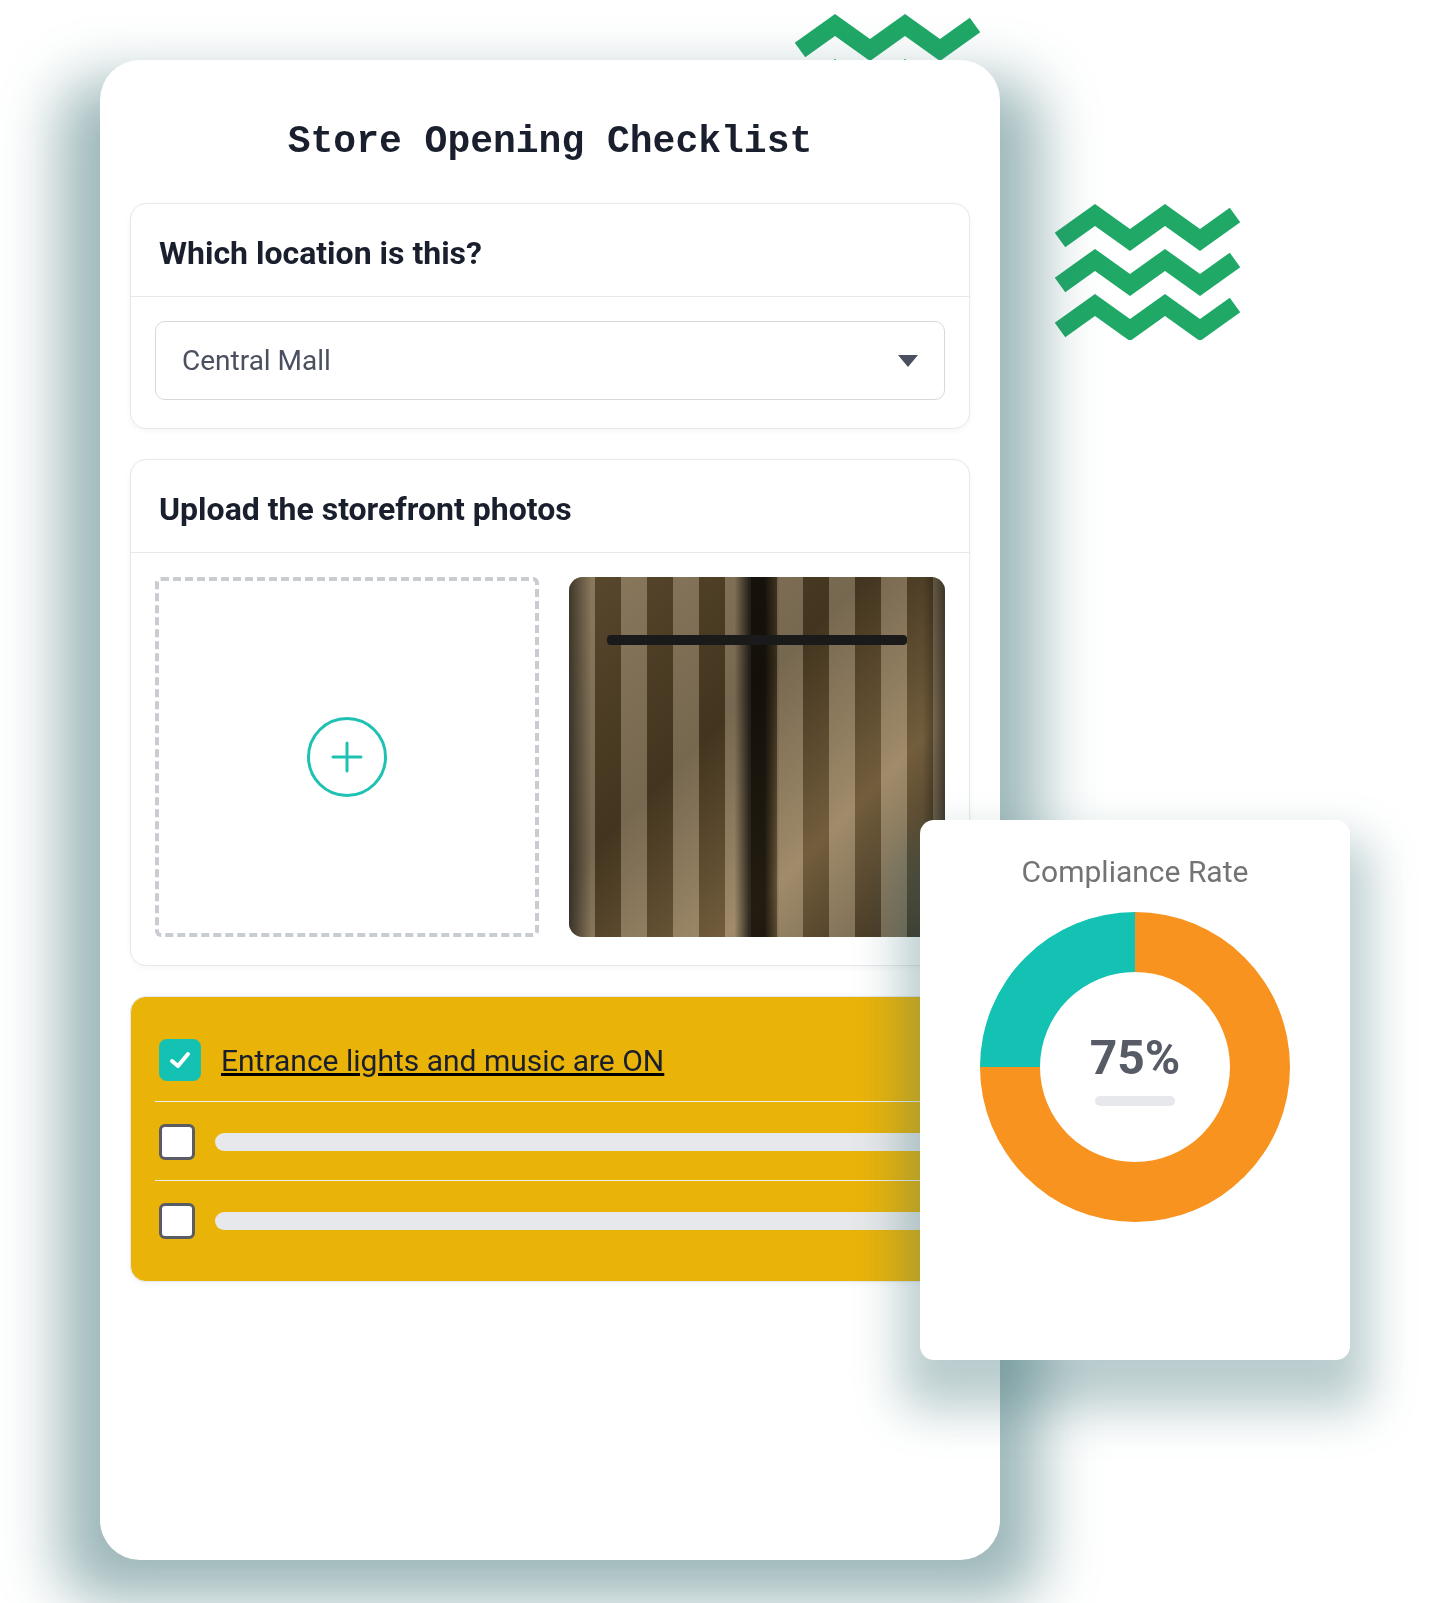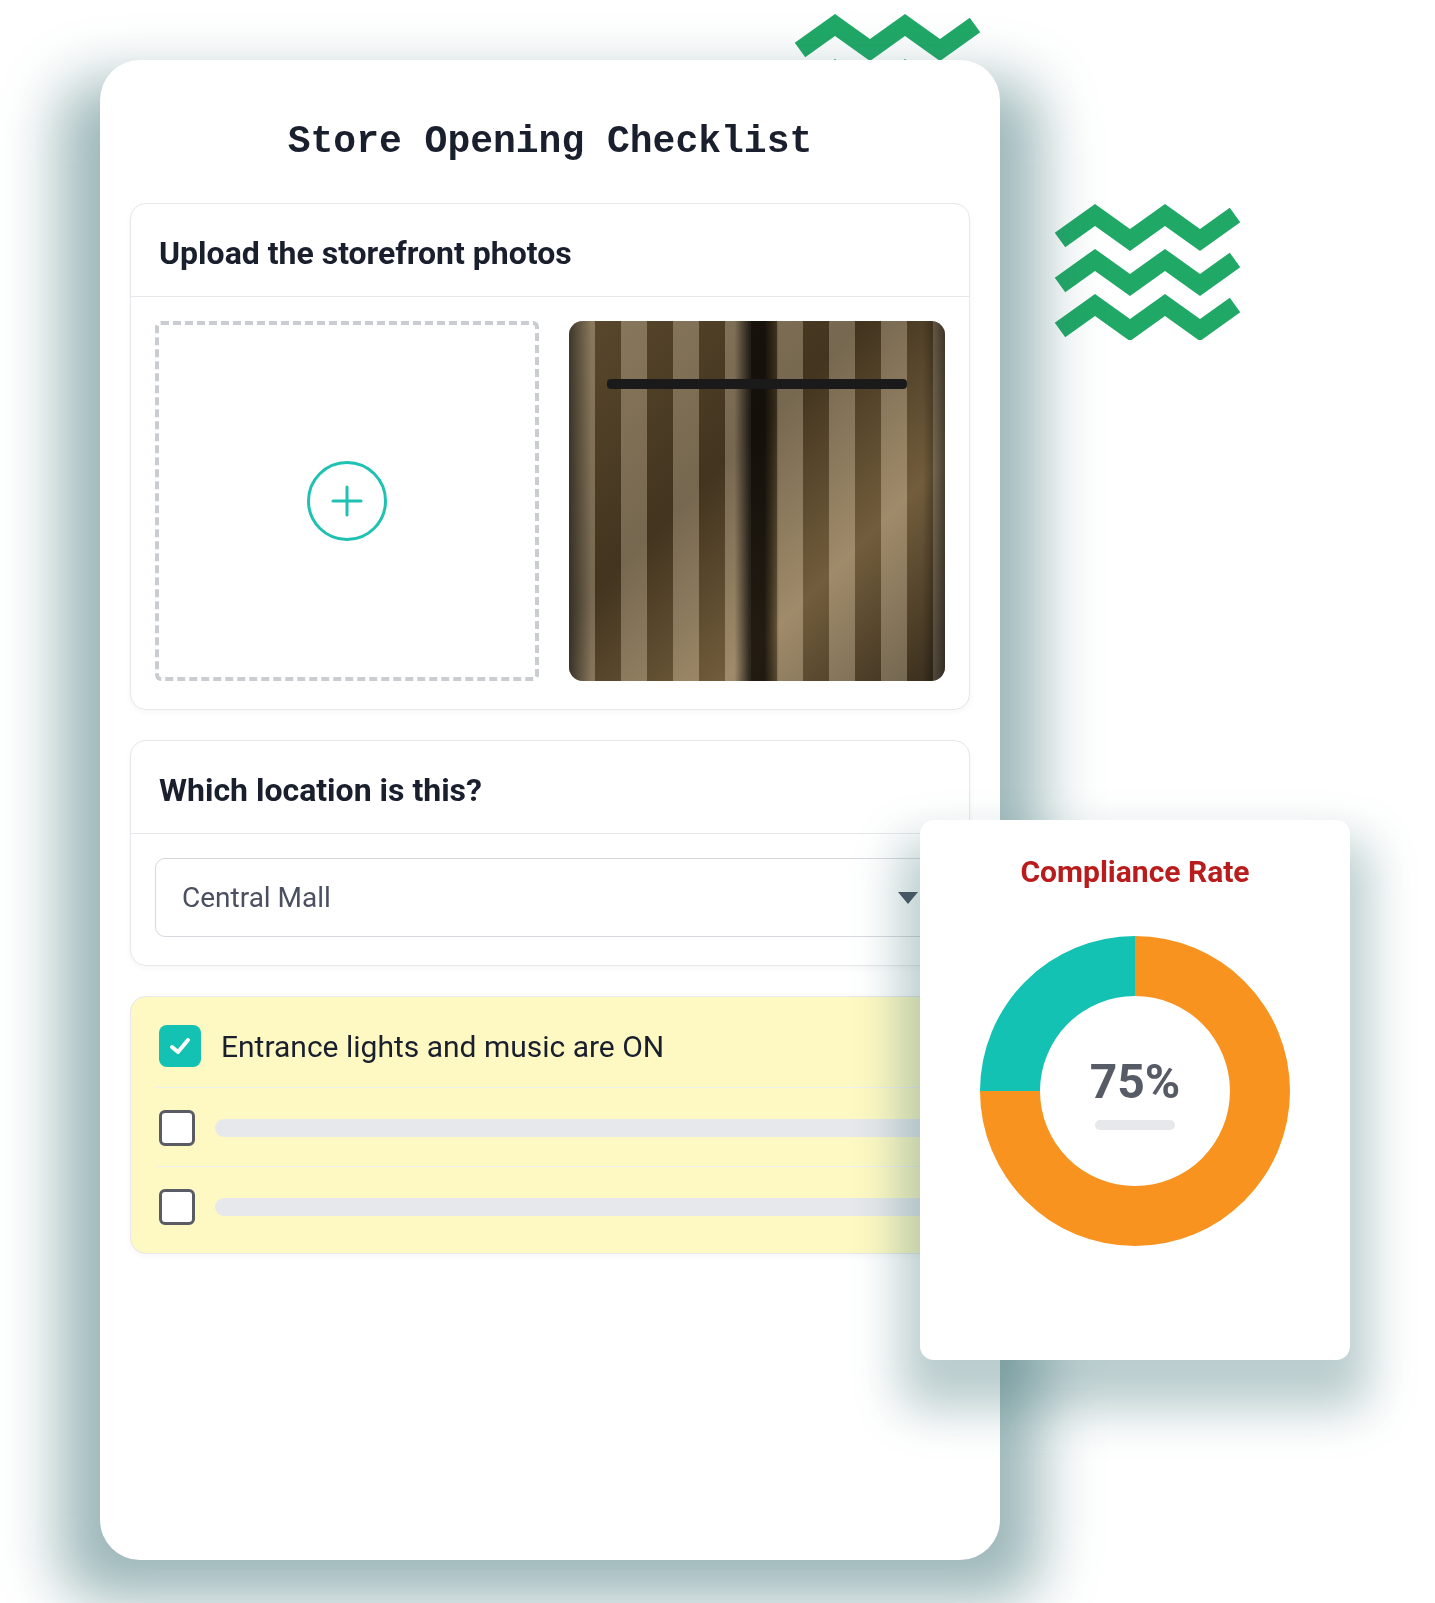--- a/index.html
+++ b/index.html
@@ -127,25 +127,26 @@
       content: "";
       position: absolute;
       left: 10%;
       right: 10%;
       top: 16%;
       height: 10px;
       background: #1a1a1a;
       border-radius: 4px;
     }
     .checklist {
-      background: #fef9c3;
+      background: #eab308;
       border: 1px solid #e6e8eb;
       border-radius: 16px;
-      padding: 14px 24px;
+      padding: 28px 24px;
       box-shadow: 0 2px 6px rgba(0,0,0,0.04);
+      text-decoration: underline;
     }
     .check-row {
       display: flex;
       align-items: center;
       gap: 20px;
       padding: 14px 4px;
     }
     .check-row + .check-row { border-top: 1px solid #eef0f2; margin-top: 6px; padding-top: 22px; }
     .checkbox {
       width: 42px;
@@ -186,23 +187,23 @@
       top: 820px;
       width: 430px;
       height: 540px;
       background: #fff;
       border-radius: 14px;
       padding: 34px 24px;
       text-align: center;
     }
     .compliance-title {
       font-size: 30px;
-      font-weight: 700;
-      color: #b91c1c;
-      margin-bottom: 32px;
+      font-weight: 400;
+      color: #737373;
+      margin-bottom: 8px;
     }
     .donut-wrap {
       position: relative;
       width: 340px;
       height: 340px;
       margin: 0 auto;
     }
     .donut-center-val {
       font-size: 48px;
       font-weight: 700;
@@ -249,49 +250,49 @@
     </g>
   </svg>
 
   <div class="shadow-card"></div>
 
   <div class="main-card">
     <h1 class="card-title">Store Opening Checklist</h1>
 
     <div class="section-card">
       <div class="section-header">
+        <div class="section-title">Which location is this?</div>
+      </div>
+      <div class="section-body">
+        <div class="select-field">
+          <span class="select-value">Central Mall</span>
+          <span class="caret"></span>
+        </div>
+      </div>
+    </div>
+
+    <div class="section-card">
+      <div class="section-header">
         <div class="section-title">Upload the storefront photos</div>
       </div>
       <div class="section-body">
         <div class="upload-row">
           <div class="upload-dropzone">
             <div class="plus-circle">
               <svg width="44" height="44" viewBox="0 0 44 44">
                 <line x1="22" y1="8" x2="22" y2="36" stroke="#1fc2b2" stroke-width="3" stroke-linecap="round"></line>
                 <line x1="8" y1="22" x2="36" y2="22" stroke="#1fc2b2" stroke-width="3" stroke-linecap="round"></line>
               </svg>
             </div>
           </div>
           <div class="photo-thumb"></div>
         </div>
       </div>
     </div>
 
-    <div class="section-card">
-      <div class="section-header">
-        <div class="section-title">Which location is this?</div>
-      </div>
-      <div class="section-body">
-        <div class="select-field">
-          <span class="select-value">Central Mall</span>
-          <span class="caret"></span>
-        </div>
-      </div>
-    </div>
-
     <div class="checklist">
       <div class="check-row">
         <div class="checkbox checked">
           <svg width="26" height="26" viewBox="0 0 26 26">
             <polyline points="5,14 11,19 21,7" fill="none" stroke="#fff" stroke-width="4" stroke-linecap="round" stroke-linejoin="round"></polyline>
           </svg>
         </div>
         <span class="check-label">Entrance lights and music are ON</span>
       </div>
       <div class="check-row">

